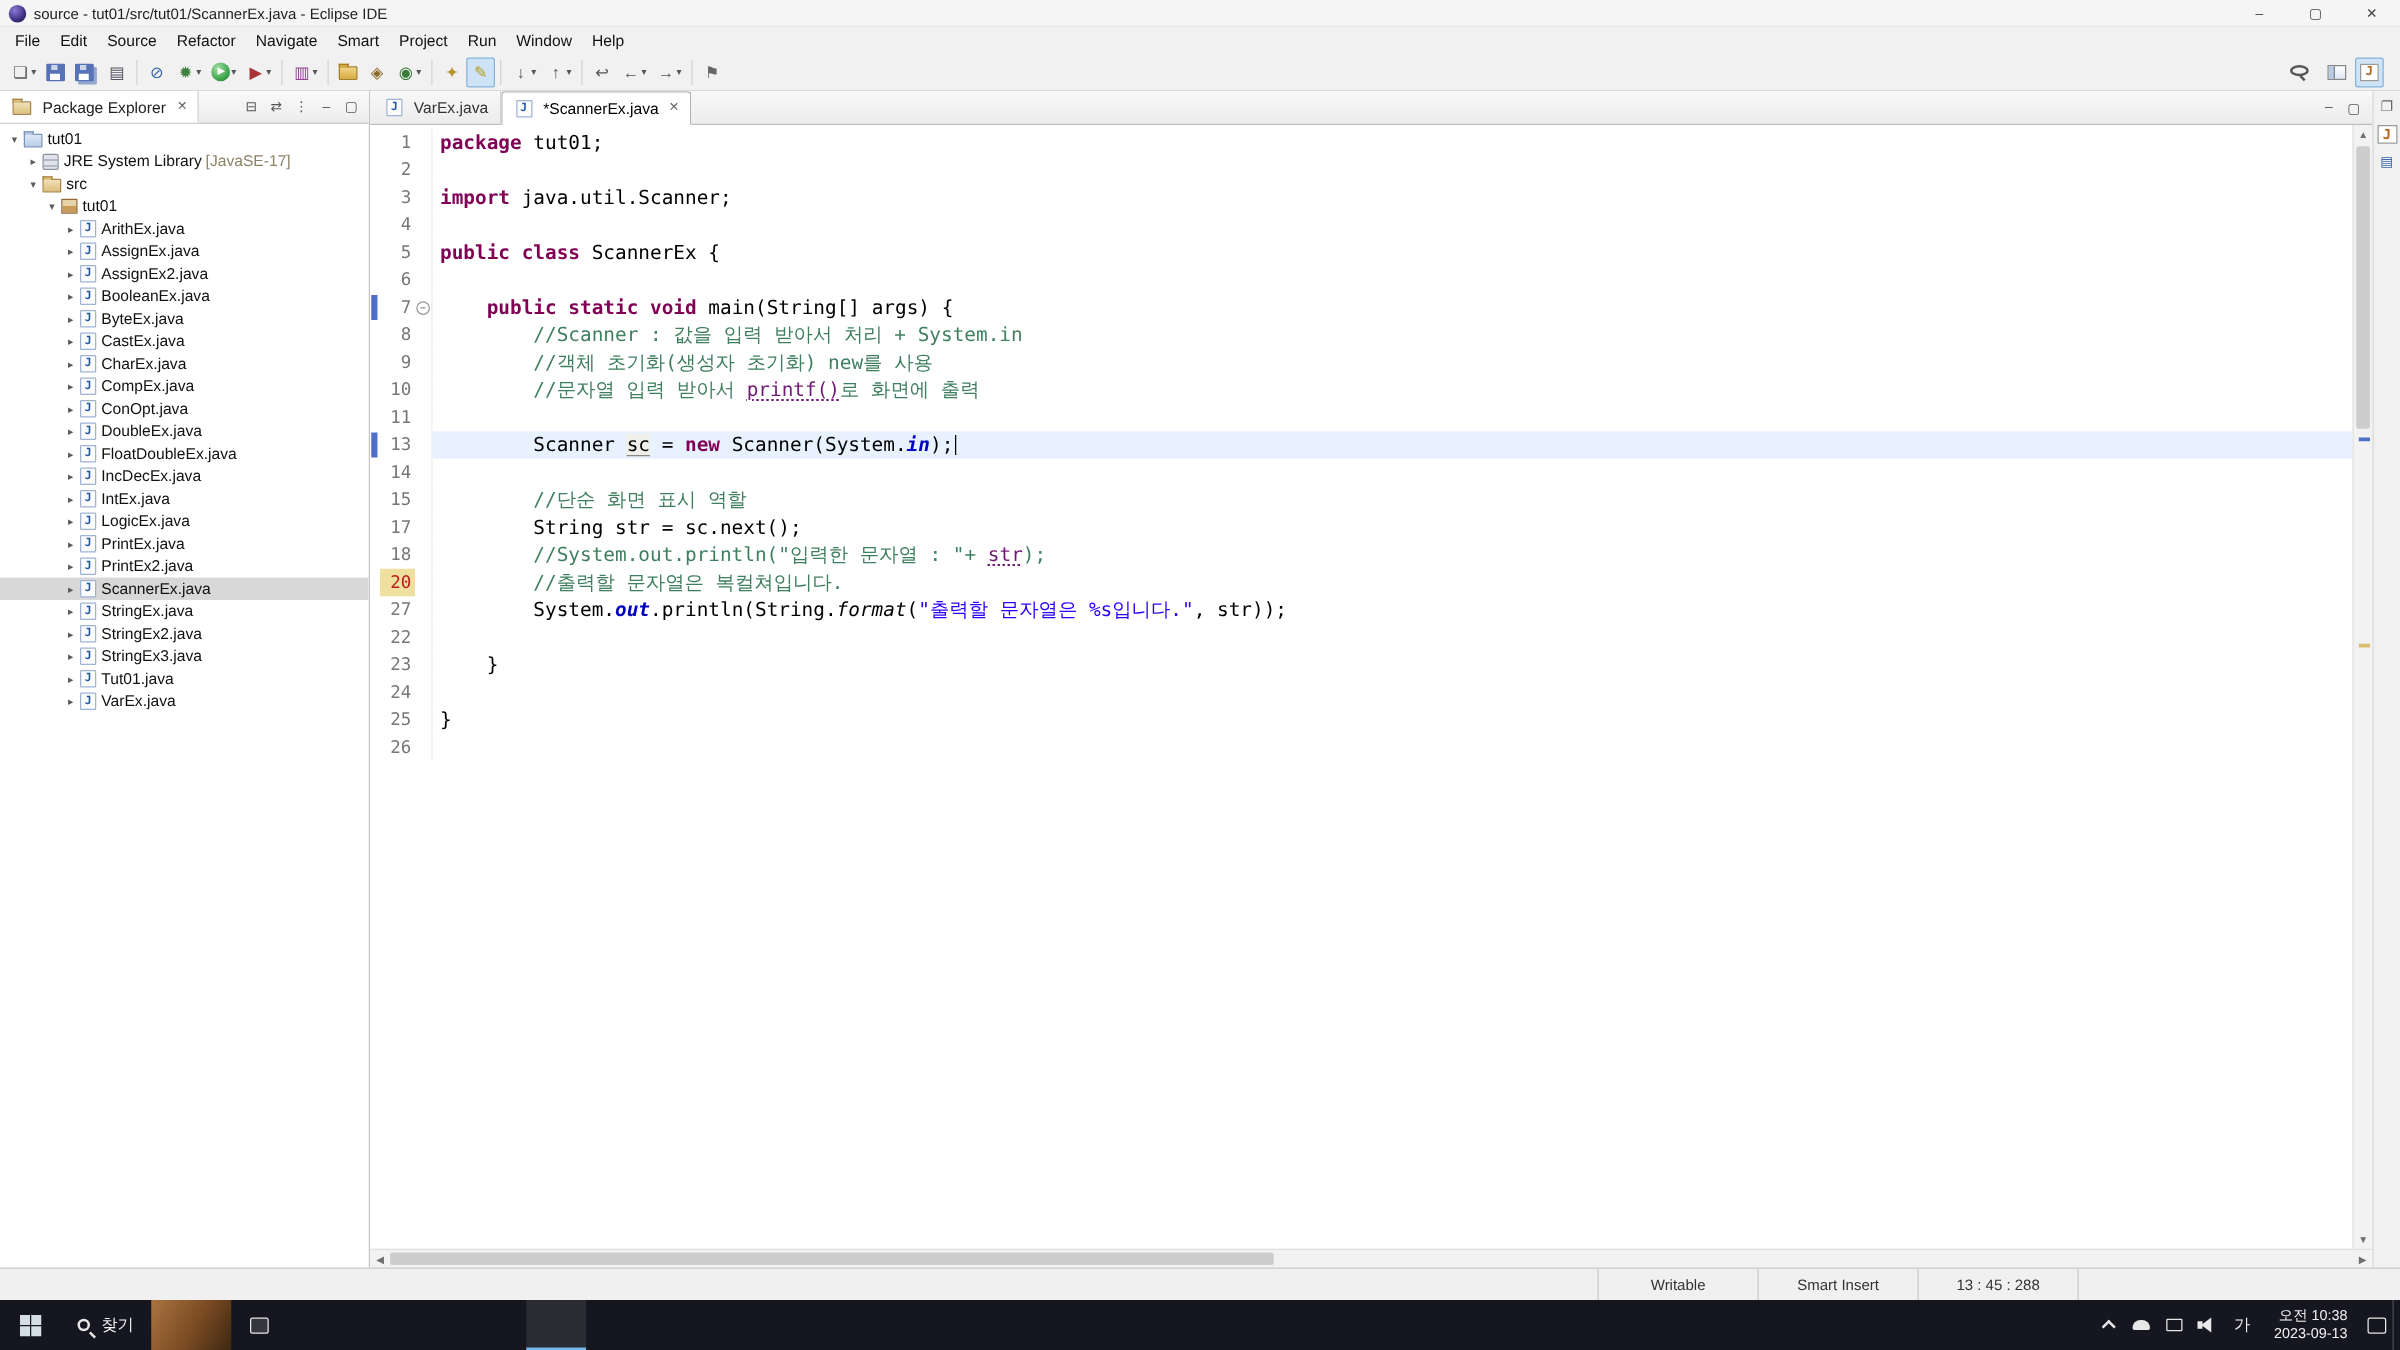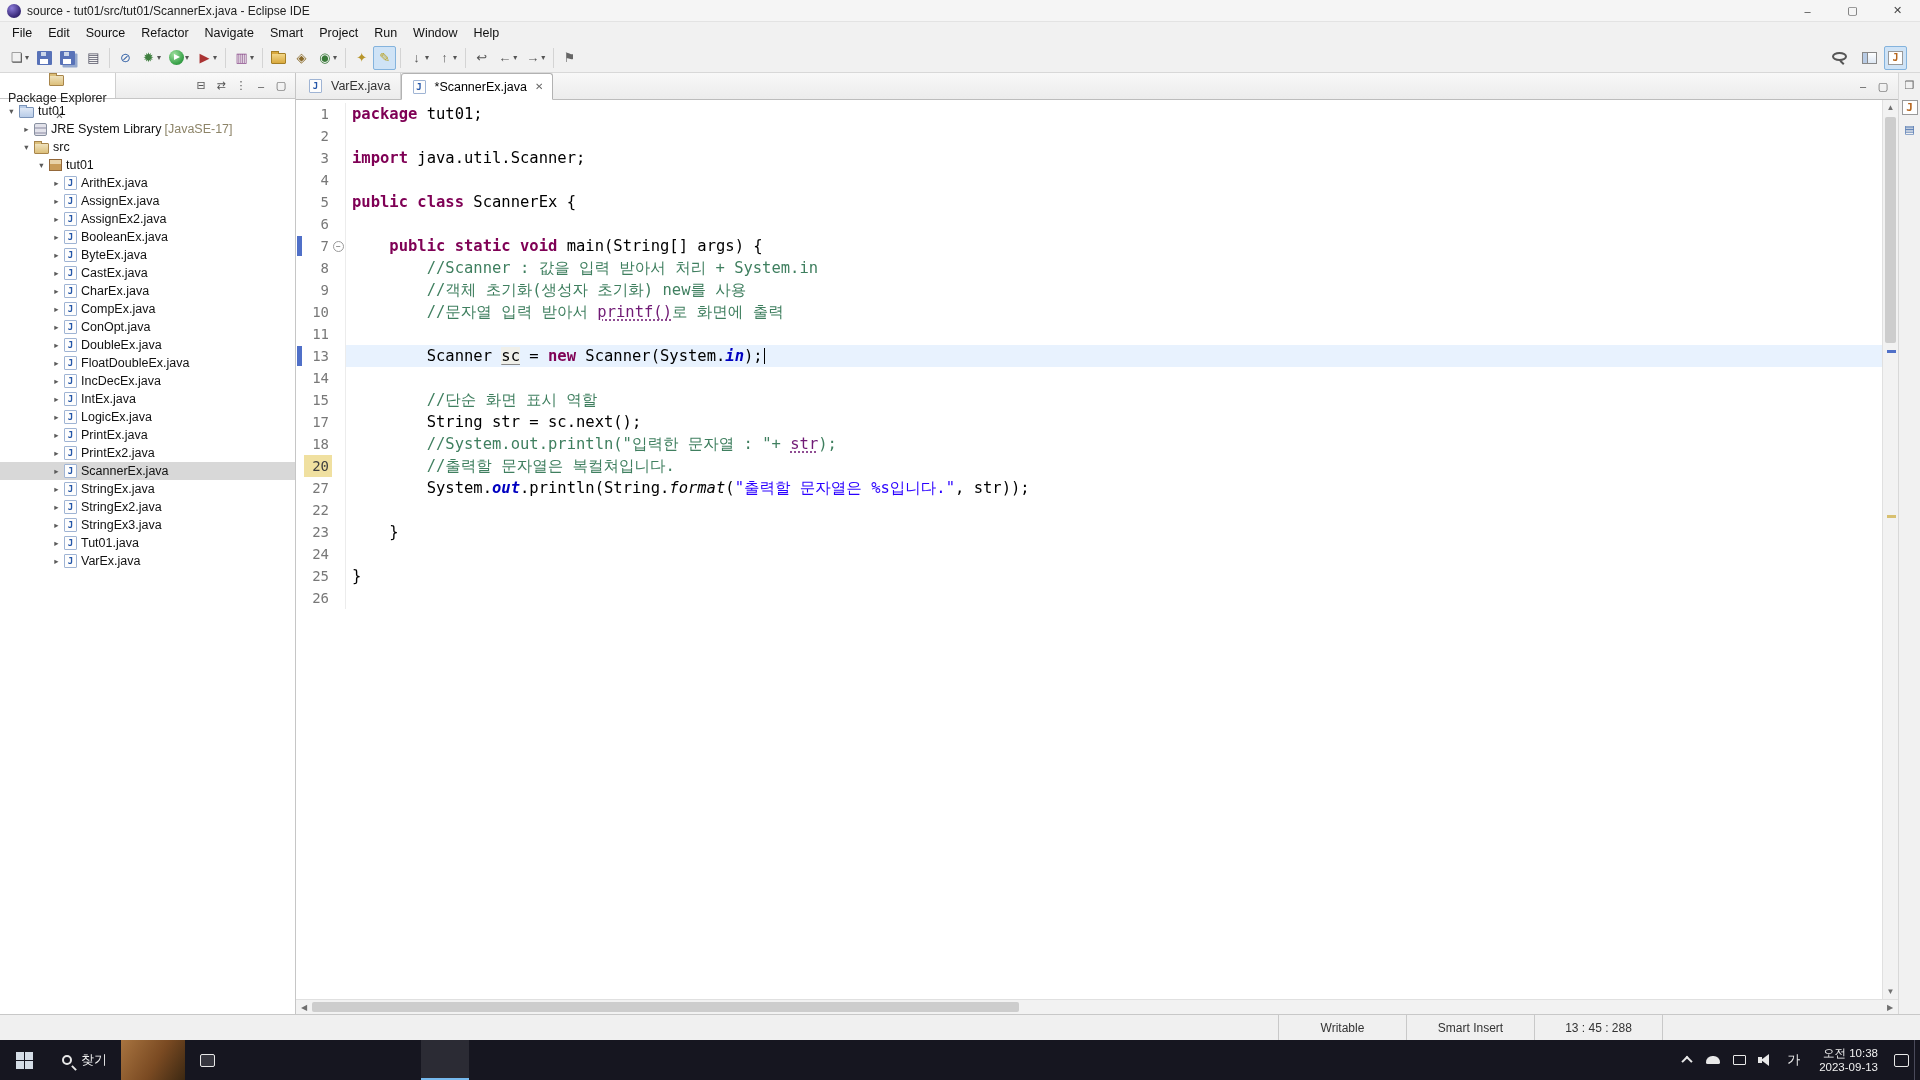--- a/index.html
+++ b/index.html
@@ -40,21 +40,21 @@
   .ti-persp { width:14px; height:12px; border:1px solid #888; background:linear-gradient(#ffffff,#dde7f3); position:relative; }
   .ti-persp::before { content:""; position:absolute; left:0; top:0; bottom:0; width:4px; background:#b8cbe4; border-right:1px solid #888; }
   .ti-javabox { width:14px; height:14px; background:#fff; border:1px solid #999; font:bold 10px "DejaVu Sans Mono",monospace; }
 
   
   .main { flex:1; min-height:0; display:flex; }
 
   
   .left-panel { width:296px; flex:none; border-right:1px solid #c6c6c6; display:flex; flex-direction:column; background:#fff; }
   .pe-header { height:26px; flex:none; background:linear-gradient(#fafafa,#ececec); border-bottom:1px solid #c6c6c6; display:flex; align-items:stretch; font-size:12.5px; color:#222; }
-  .pe-tab { display:flex; align-items:center; gap:5px; padding:0 8px; background:#fff; border-right:1px solid #cfcfcf;flex-direction:column; }
+  .pe-tab { display:flex; align-items:center; gap:5px; padding:0 8px; background:#fff; border-right:1px solid #cfcfcf; }
   .pe-close { font-size:10px; color:#666; margin-left:4px; }
   .pe-icons { margin-left:auto; display:flex; align-items:center; gap:2px; padding-right:5px; color:#555; }
   .pe-ic { width:18px; text-align:center; font-size:11px; }
   .tree { flex:1; overflow:hidden; padding-top:3px; }
   .tree-item { height:18px; display:flex; align-items:center; font-size:12.5px; white-space:nowrap; color:#111; }
   .tree-item.selected { background:#d8d8d8; }
   .tree-arrow { width:11px; font-size:8.5px; color:#5a5a5a; text-align:center; flex:none; }
   .tree-suffix { color:#8d8468; margin-left:3px; }
   .ticon { width:15px; height:14px; display:inline-flex; align-items:center; justify-content:center; margin:0 4px 0 2px; flex:none; font:bold 9px "DejaVu Sans Mono",monospace; }
   .ic-jfile { width:13px; height:14px; background:#fdfdfd; border:1px solid #9fb4d4; color:#2456a8; border-radius:1px; }
@@ -73,21 +73,21 @@
   .etab.active { background:#fff; border:1px solid #b2b2b2; border-bottom:1px solid #fff; border-radius:3px 3px 0 0; margin-bottom:-1px; height:27px; color:#000; }
   .etab-close { font-size:10px; color:#666; margin-left:3px; }
   .tab-actions { margin-left:auto; display:flex; align-items:center; height:100%; padding-right:6px; color:#555; gap:2px; }
   .editor-body { flex:1; min-height:0; display:flex; }
   .code-pane { flex:1; min-width:0; overflow:hidden; padding-top:3px; background:#fff;
                font-family:"DejaVu Sans Mono","Liberation Mono",monospace; font-size:15.5px; }
   .code-row { display:flex; height:22px; line-height:22px; }
   .gut-margin { width:8px; flex:none; position:relative; }
   .gut-margin.mark::after { content:""; position:absolute; left:1px; top:1px; bottom:1px; width:5px; background:#5070c8; }
   .gut-num { width:28px; flex:none; text-align:right; color:#787878; font-size:14px; padding-right:3px; }
-  .gut-num.numhl { background:#f0e0a0; color:#404040; }
+  .gut-num.numhl { background:#f0e0a0; color:#b91c1c; }
   .gut-fold { width:14px; flex:none; border-right:1px solid #ececec; display:flex; align-items:center; justify-content:center; }
   .fold-minus { width:11px; height:11px; border:1px solid #999; border-radius:50%; background:#fff; font-size:8px; line-height:9px; text-align:center; color:#666; }
   .code-text { flex:1; white-space:pre; padding-left:6px; color:#000; }
   .code-text.current { background:#e8f2fe; }
   .seg-kw { color:#7f0055; font-weight:bold; }
   .seg-str { color:#2a00ff; }
   .seg-com { color:#3f7f5f; }
   .seg-comu { color:#701a75; text-decoration:underline dotted; text-underline-offset:3px; }
   .seg-fld { color:#0000c0; font-style:italic; font-weight:bold; }
   .seg-sm { font-style:italic; }

